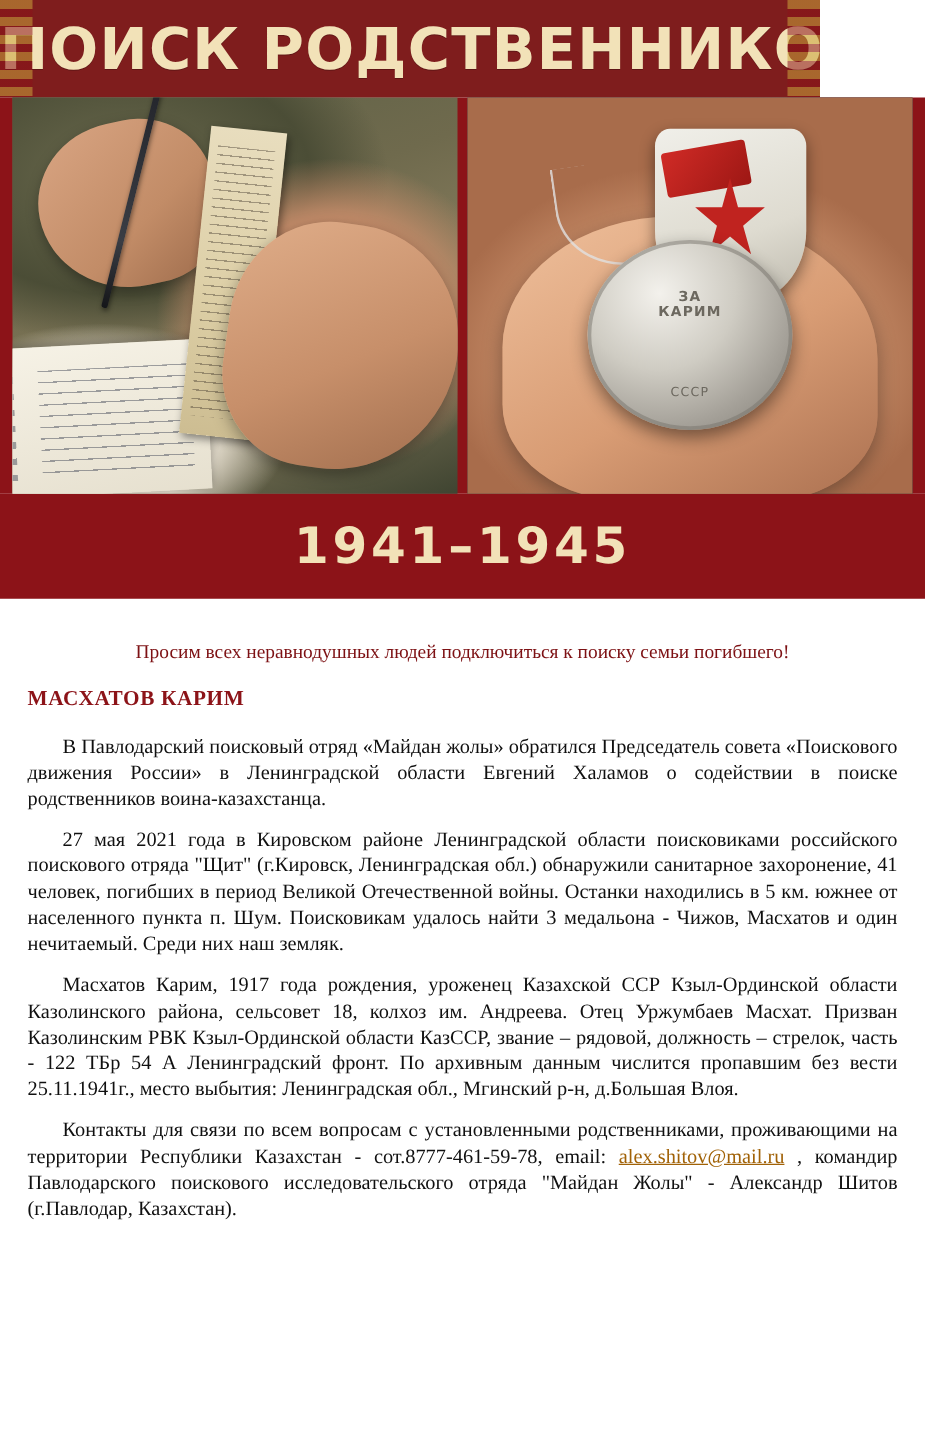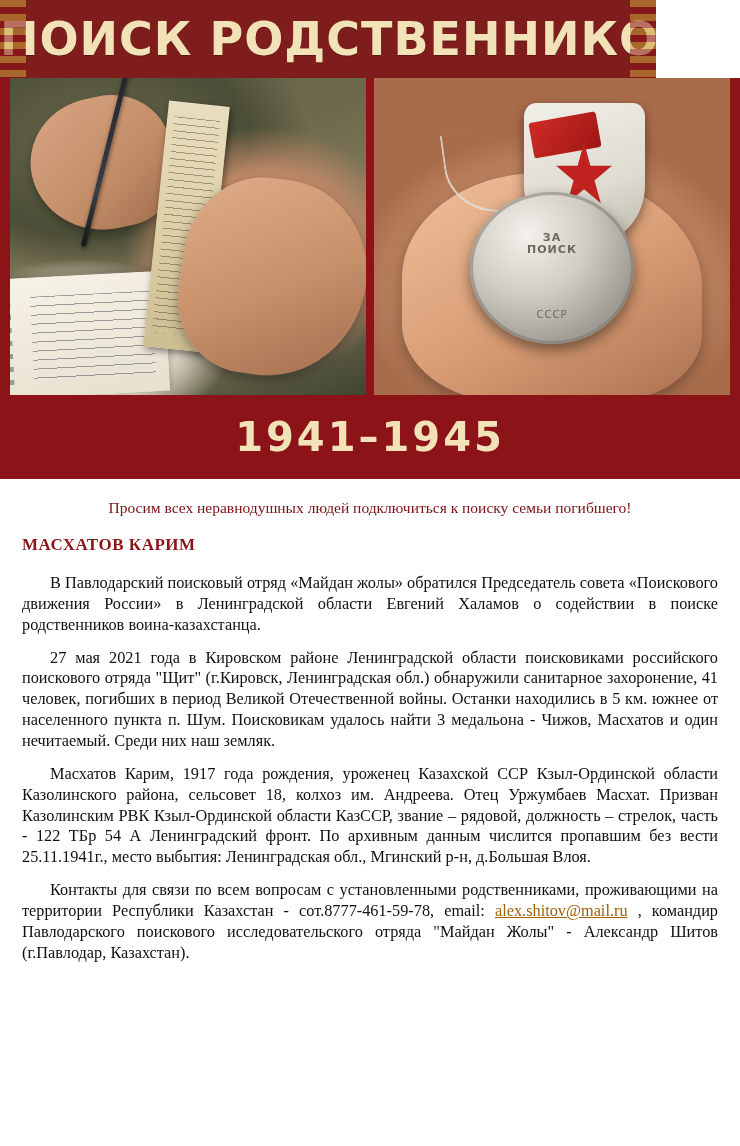--- a/index.html
+++ b/index.html
@@ -277,21 +277,21 @@
   .years-text {
     font-family: "DejaVu Sans", sans-serif;
     font-weight: bold;
     font-size: 40px;
     letter-spacing: 3px;
     color: #f2e2b8;
   }
 
   
   .content {
-    padding: 18px 22px 0 22px;
+    padding: 32px 22px 0 22px;
     box-sizing: border-box;
   }
   .lead {
     text-align: center;
     font-size: 15.5px;
     color: #7d1114;
     margin: 2px 0 18px 0;
   }
   .person-name {
     text-align: left;
@@ -336,21 +336,21 @@
     <div class="photo photo-right">
       <div class="pr-hand"></div>
       <div class="pr-chain"></div>
       <div class="pr-badge">
         <div class="pr-badge-banner"></div>
         <div class="pr-star"></div>
       </div>
       <div class="pr-medal">
         <div class="pr-medal-text">
           <span>ЗА</span><br>
-          <span>ПОИСК</span>
+          <span>КАРИМ</span>
         </div>
         <div class="pr-medal-cccp">СССР</div>
       </div>
     </div>
 
   </div>
 
   <div class="years">
     <div class="years-text">1941–1945</div>
   </div>

